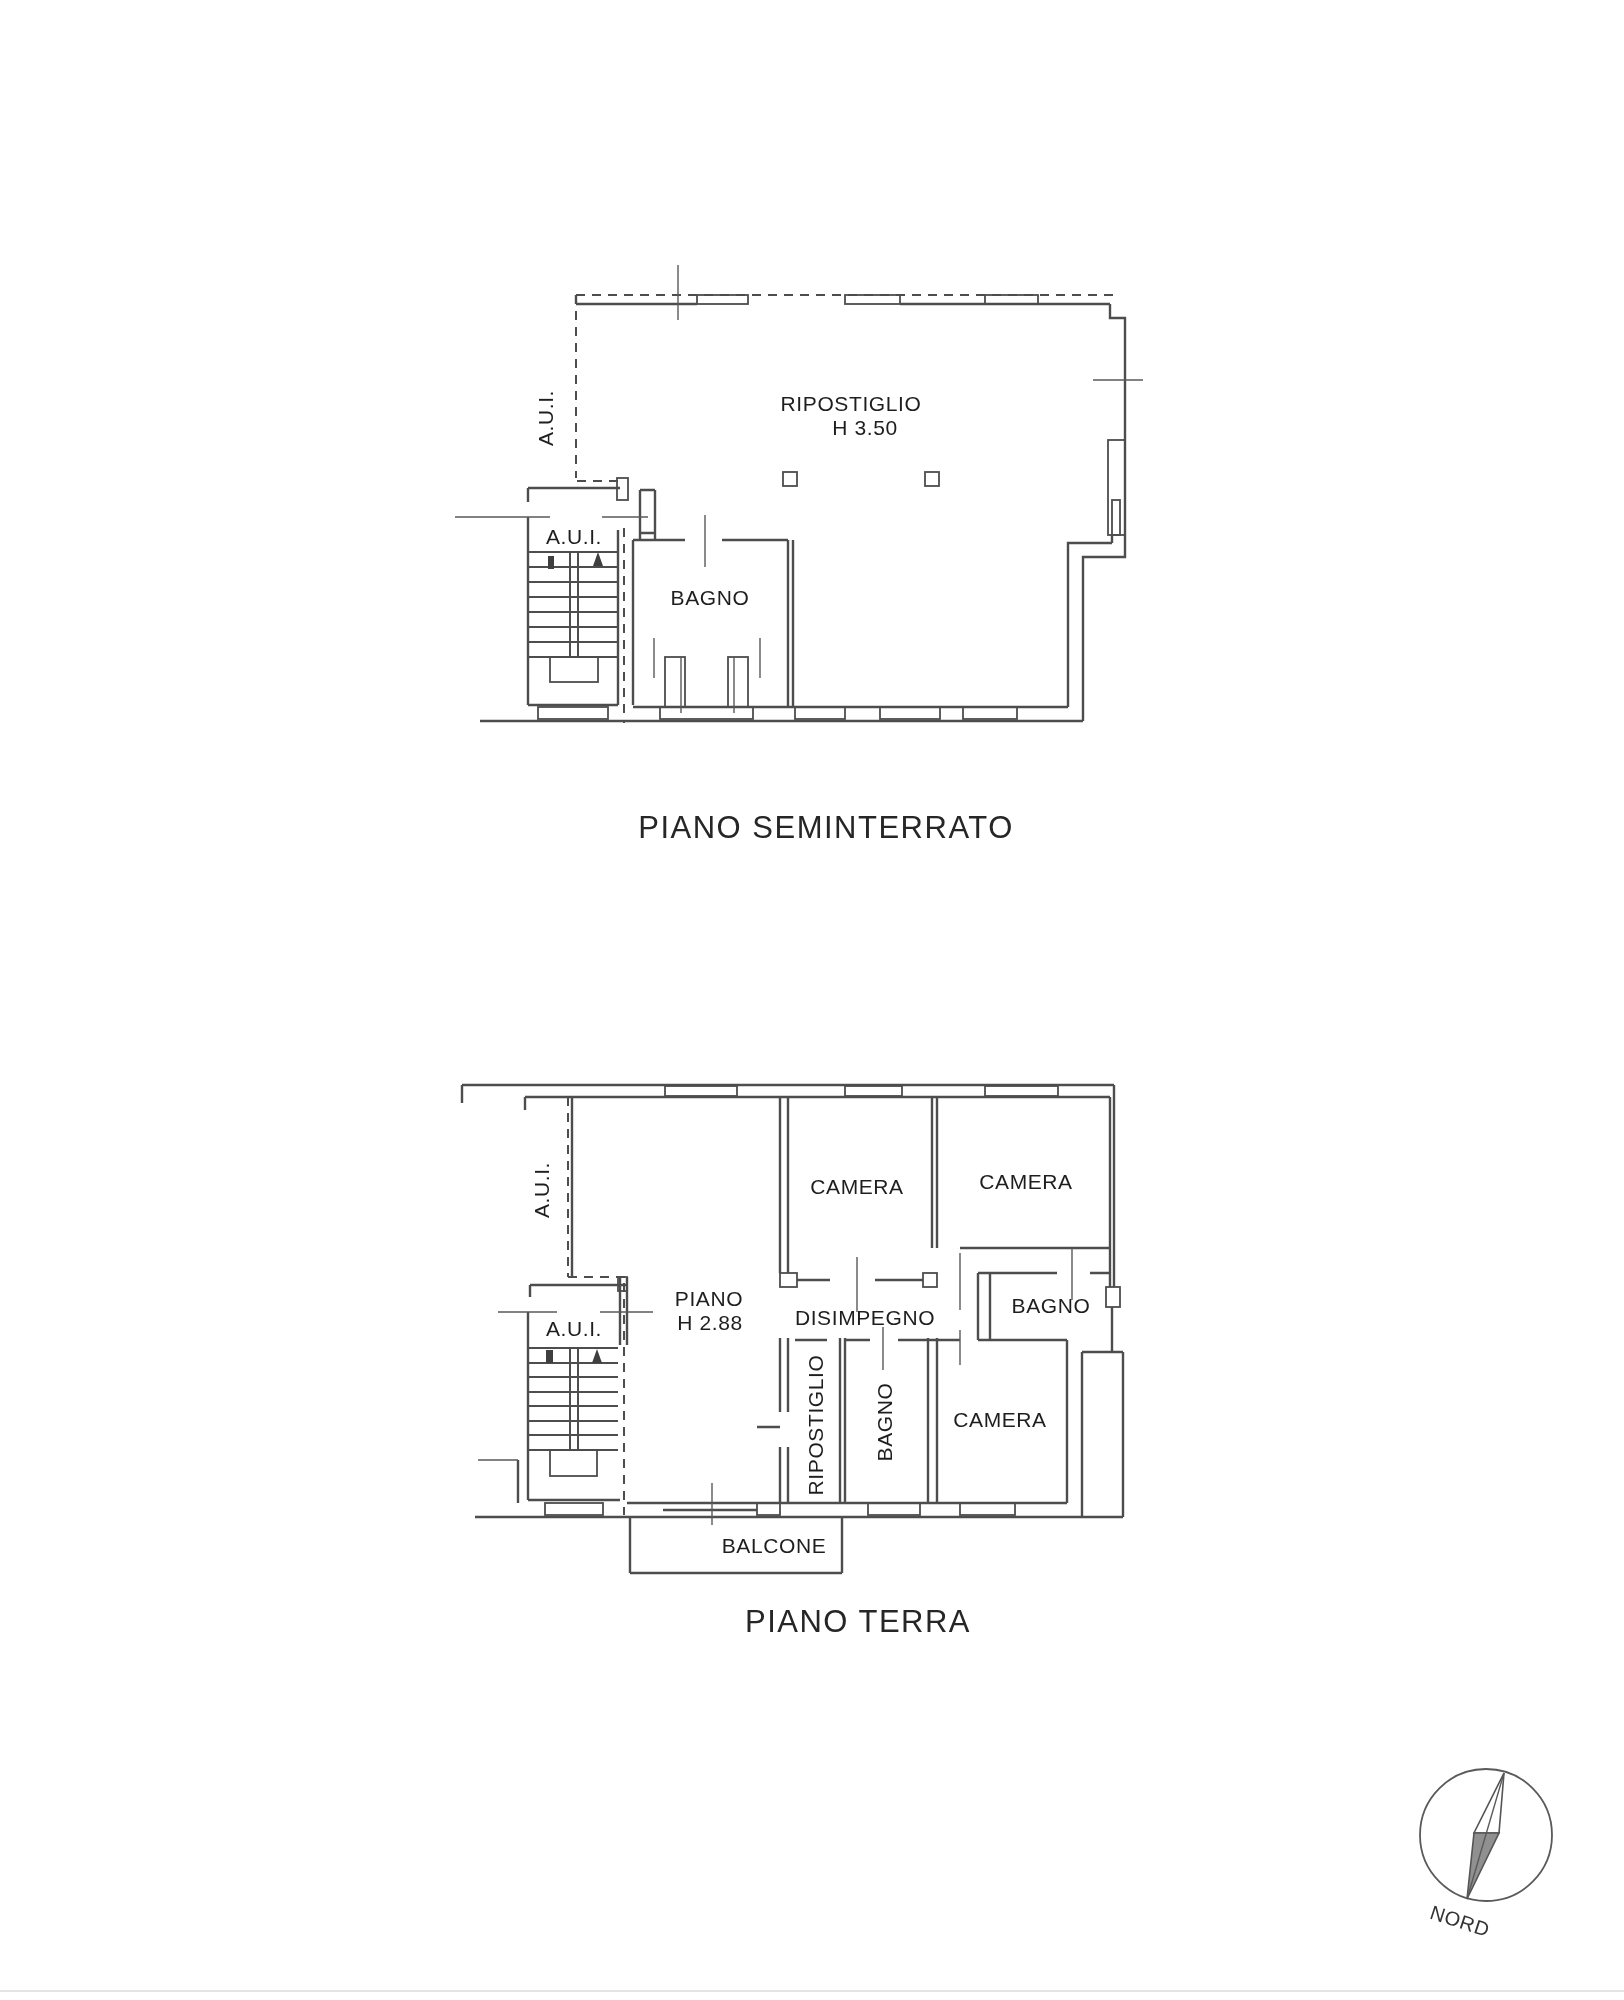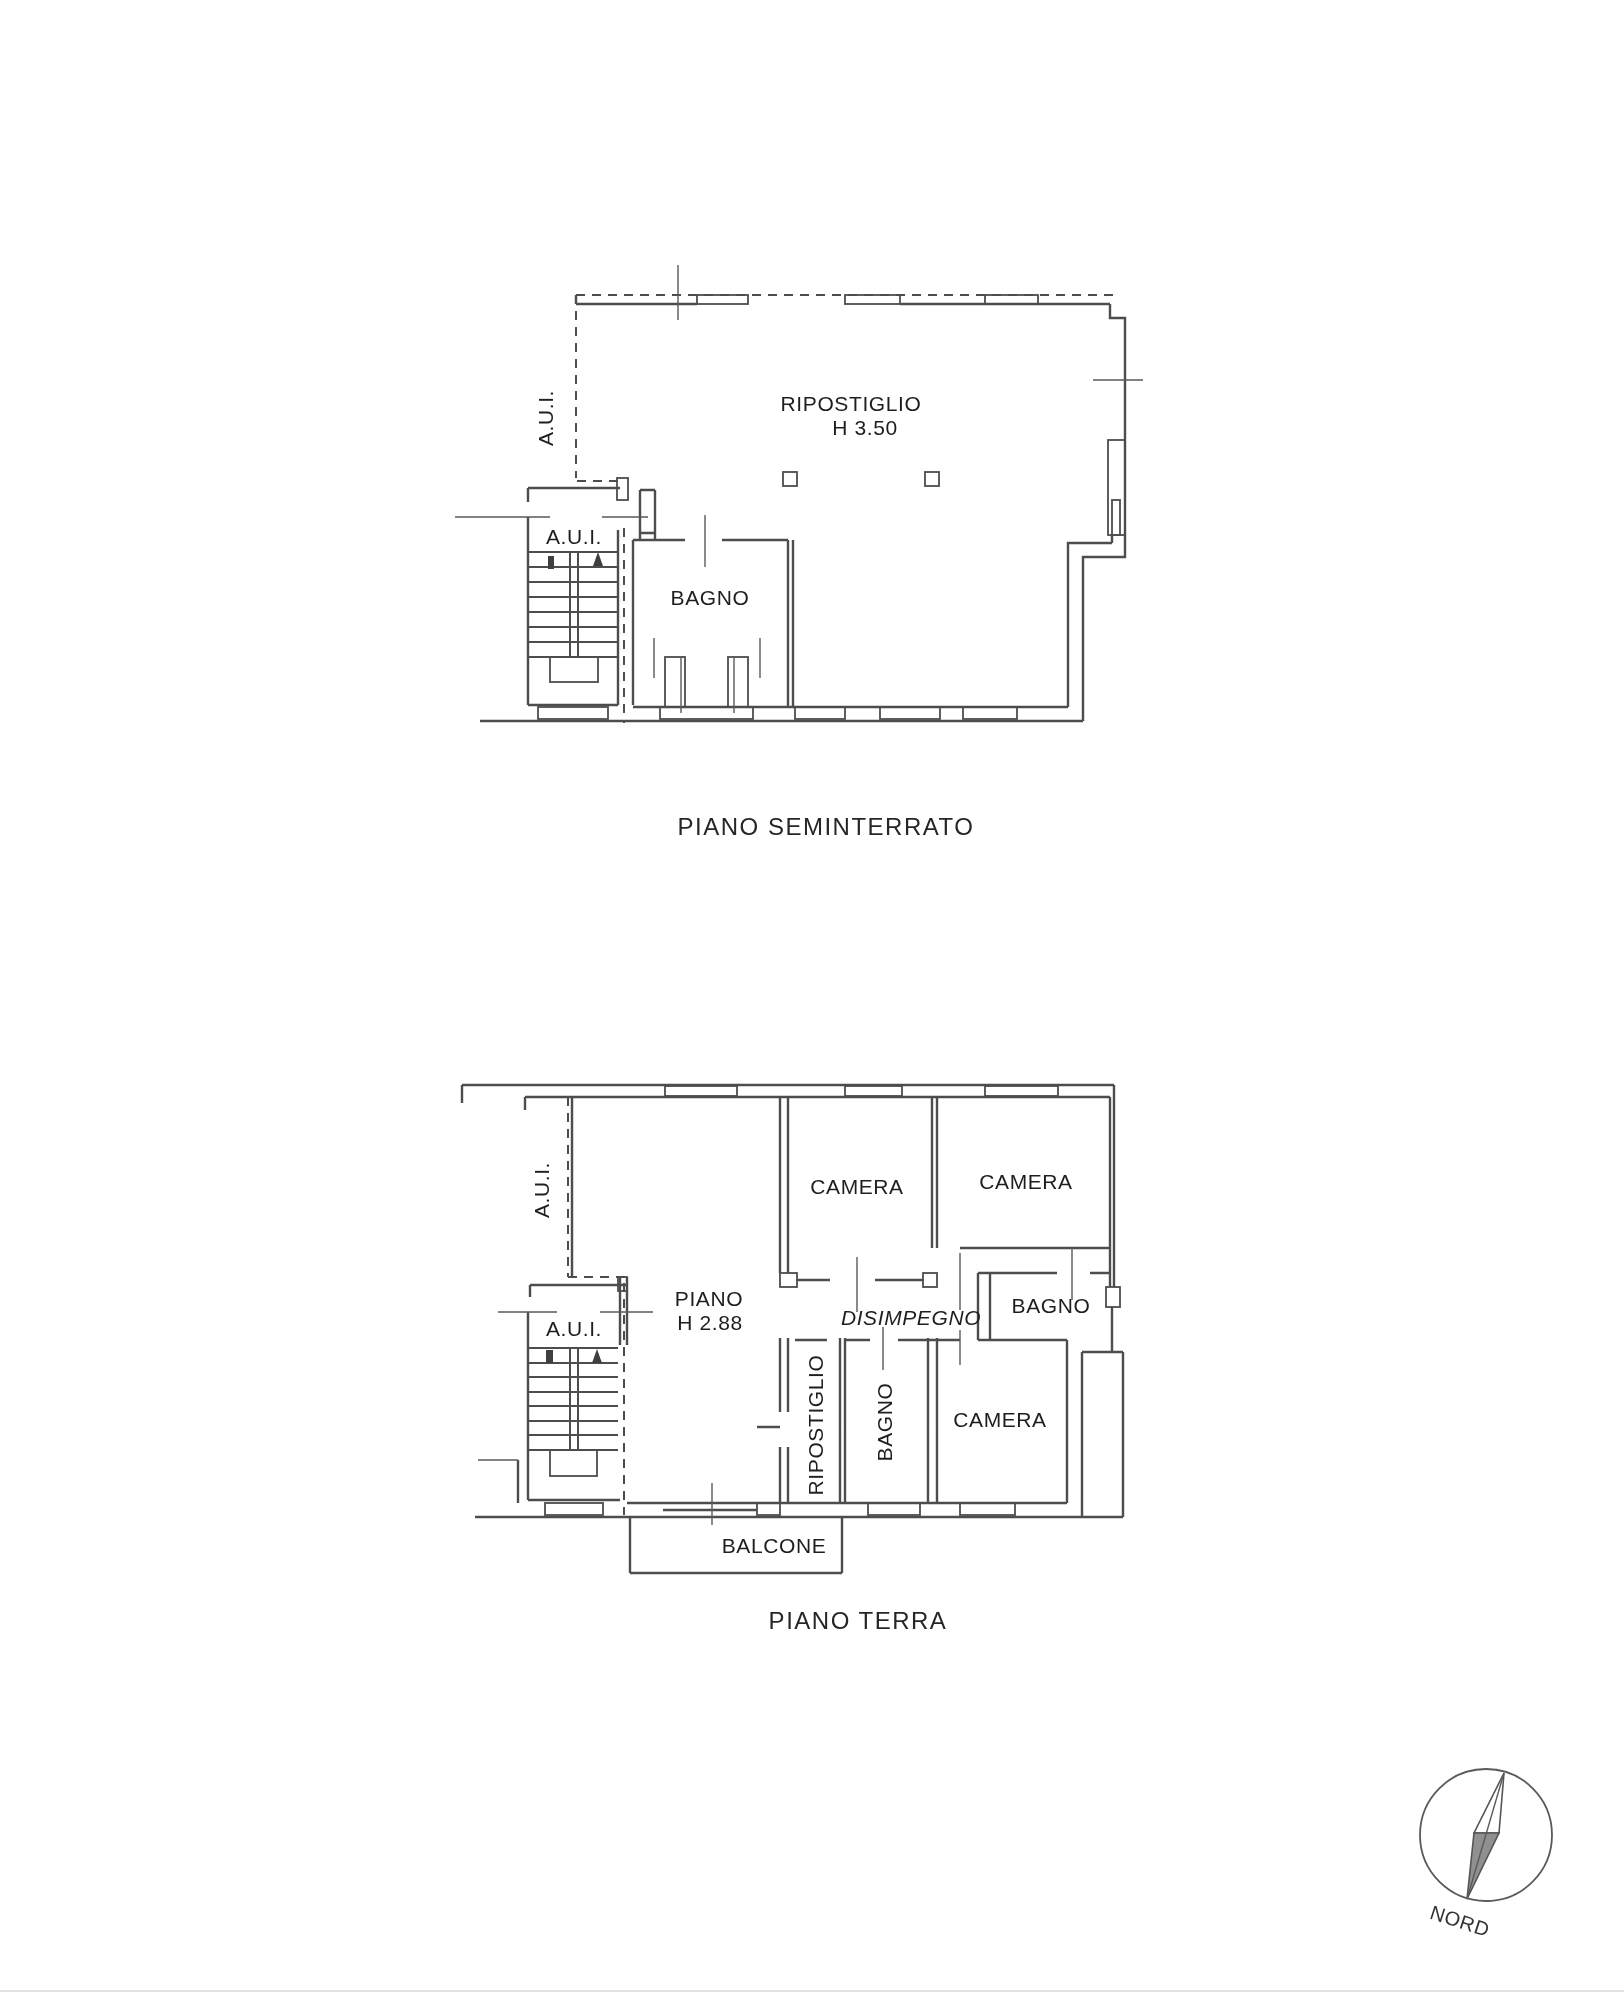--- a/index.html
+++ b/index.html
@@ -14,21 +14,21 @@
   .lbl{
     position:absolute;
     transform:translate(-50%,-50%);
     color:#1e1e1e;
     font-size:21px;
     letter-spacing:0.6px;
     white-space:nowrap;
     line-height:1;
   }
   .lbl.vert{transform:translate(-50%,-50%) rotate(-90deg);}
-  .lbl.title{font-size:24px;letter-spacing:1.5px;color:#262626;}
+  .lbl.title{font-size:31px;letter-spacing:1.5px;color:#262626;}
   .lbl.nord{font-size:20px;transform:translate(-50%,-50%) rotate(18deg);color:#333;}
   
   .w{stroke:#4d4d4d;stroke-width:2.4;fill:none;}
   .w2{stroke:#4d4d4d;stroke-width:2;fill:none;}
   .t{stroke:#5a5a5a;stroke-width:1.4;fill:none;}
   .d{stroke:#4d4d4d;stroke-width:2;fill:none;stroke-dasharray:9 7;}
   .r{stroke:#4d4d4d;stroke-width:1.8;fill:none;}
   .fdark{fill:#3f3f3f;stroke:none;}
   .needle-top{fill:#ffffff;stroke:#555;stroke-width:1.6;}
   .needle-bot{fill:#909090;stroke:#555;stroke-width:1.6;}
@@ -166,21 +166,21 @@
   <div class="lbl" style="left:851px;top:403px;">RIPOSTIGLIO</div>
   <div class="lbl" style="left:849px;top:427px;margin-left:16px;">H 3.50</div>
   <div class="lbl title" style="left:826px;top:827px;">PIANO SEMINTERRATO</div>
 
   <div class="lbl vert" style="left:541px;top:1190px;">A.U.I.</div>
   <div class="lbl" style="left:574px;top:1328px;">A.U.I.</div>
   <div class="lbl" style="left:709px;top:1298px;">PIANO</div>
   <div class="lbl" style="left:710px;top:1322px;text-align:right;">H 2.88</div>
   <div class="lbl" style="left:857px;top:1186px;">CAMERA</div>
   <div class="lbl" style="left:1026px;top:1181px;">CAMERA</div>
-  <div class="lbl" style="left:911px;top:1317px;font-style:italic;">DISIMPEGNO</div>
+  <div class="lbl" style="left:865px;top:1317px;">DISIMPEGNO</div>
   <div class="lbl" style="left:1051px;top:1305px;">BAGNO</div>
   <div class="lbl vert" style="left:815px;top:1425px;">RIPOSTIGLIO</div>
   <div class="lbl vert" style="left:884px;top:1422px;">BAGNO</div>
   <div class="lbl" style="left:1000px;top:1419px;">CAMERA</div>
   <div class="lbl" style="left:774px;top:1545px;">BALCONE</div>
   <div class="lbl title" style="left:814px;top:1621px;margin-left:44px;">PIANO TERRA</div>
 
   <div class="lbl nord" style="left:1460px;top:1921px;">NORD</div>
 
 </div>

